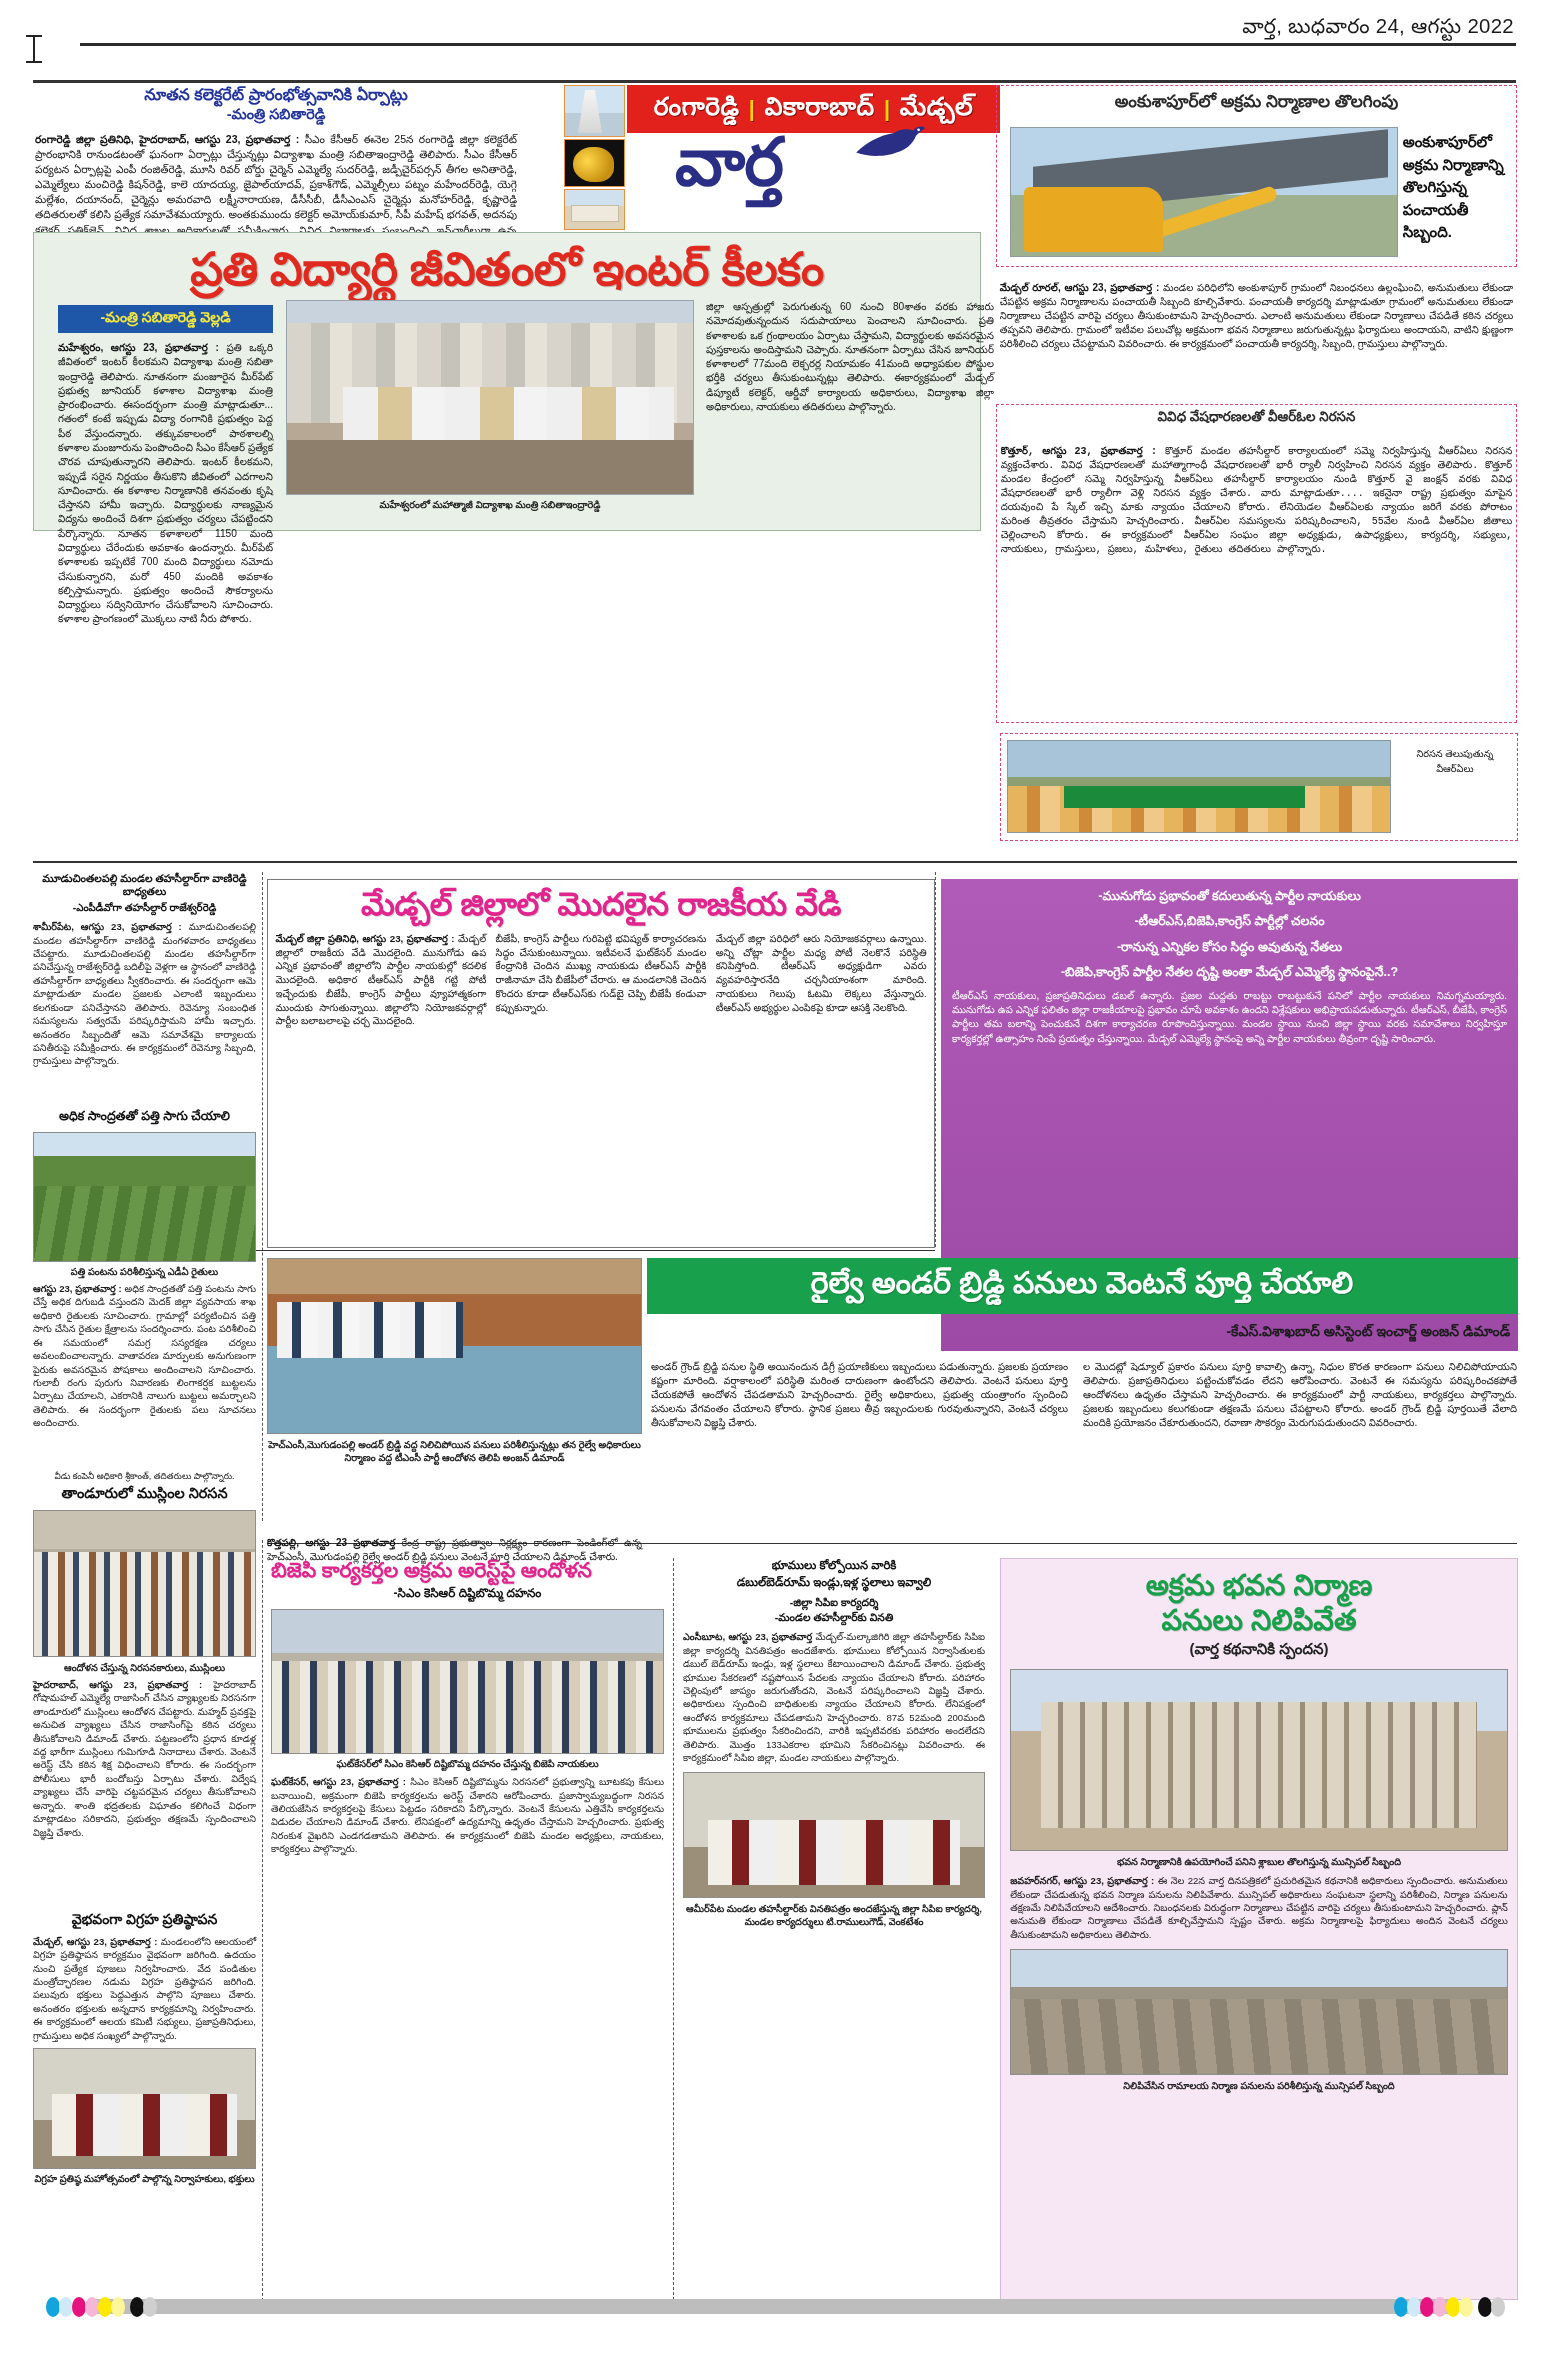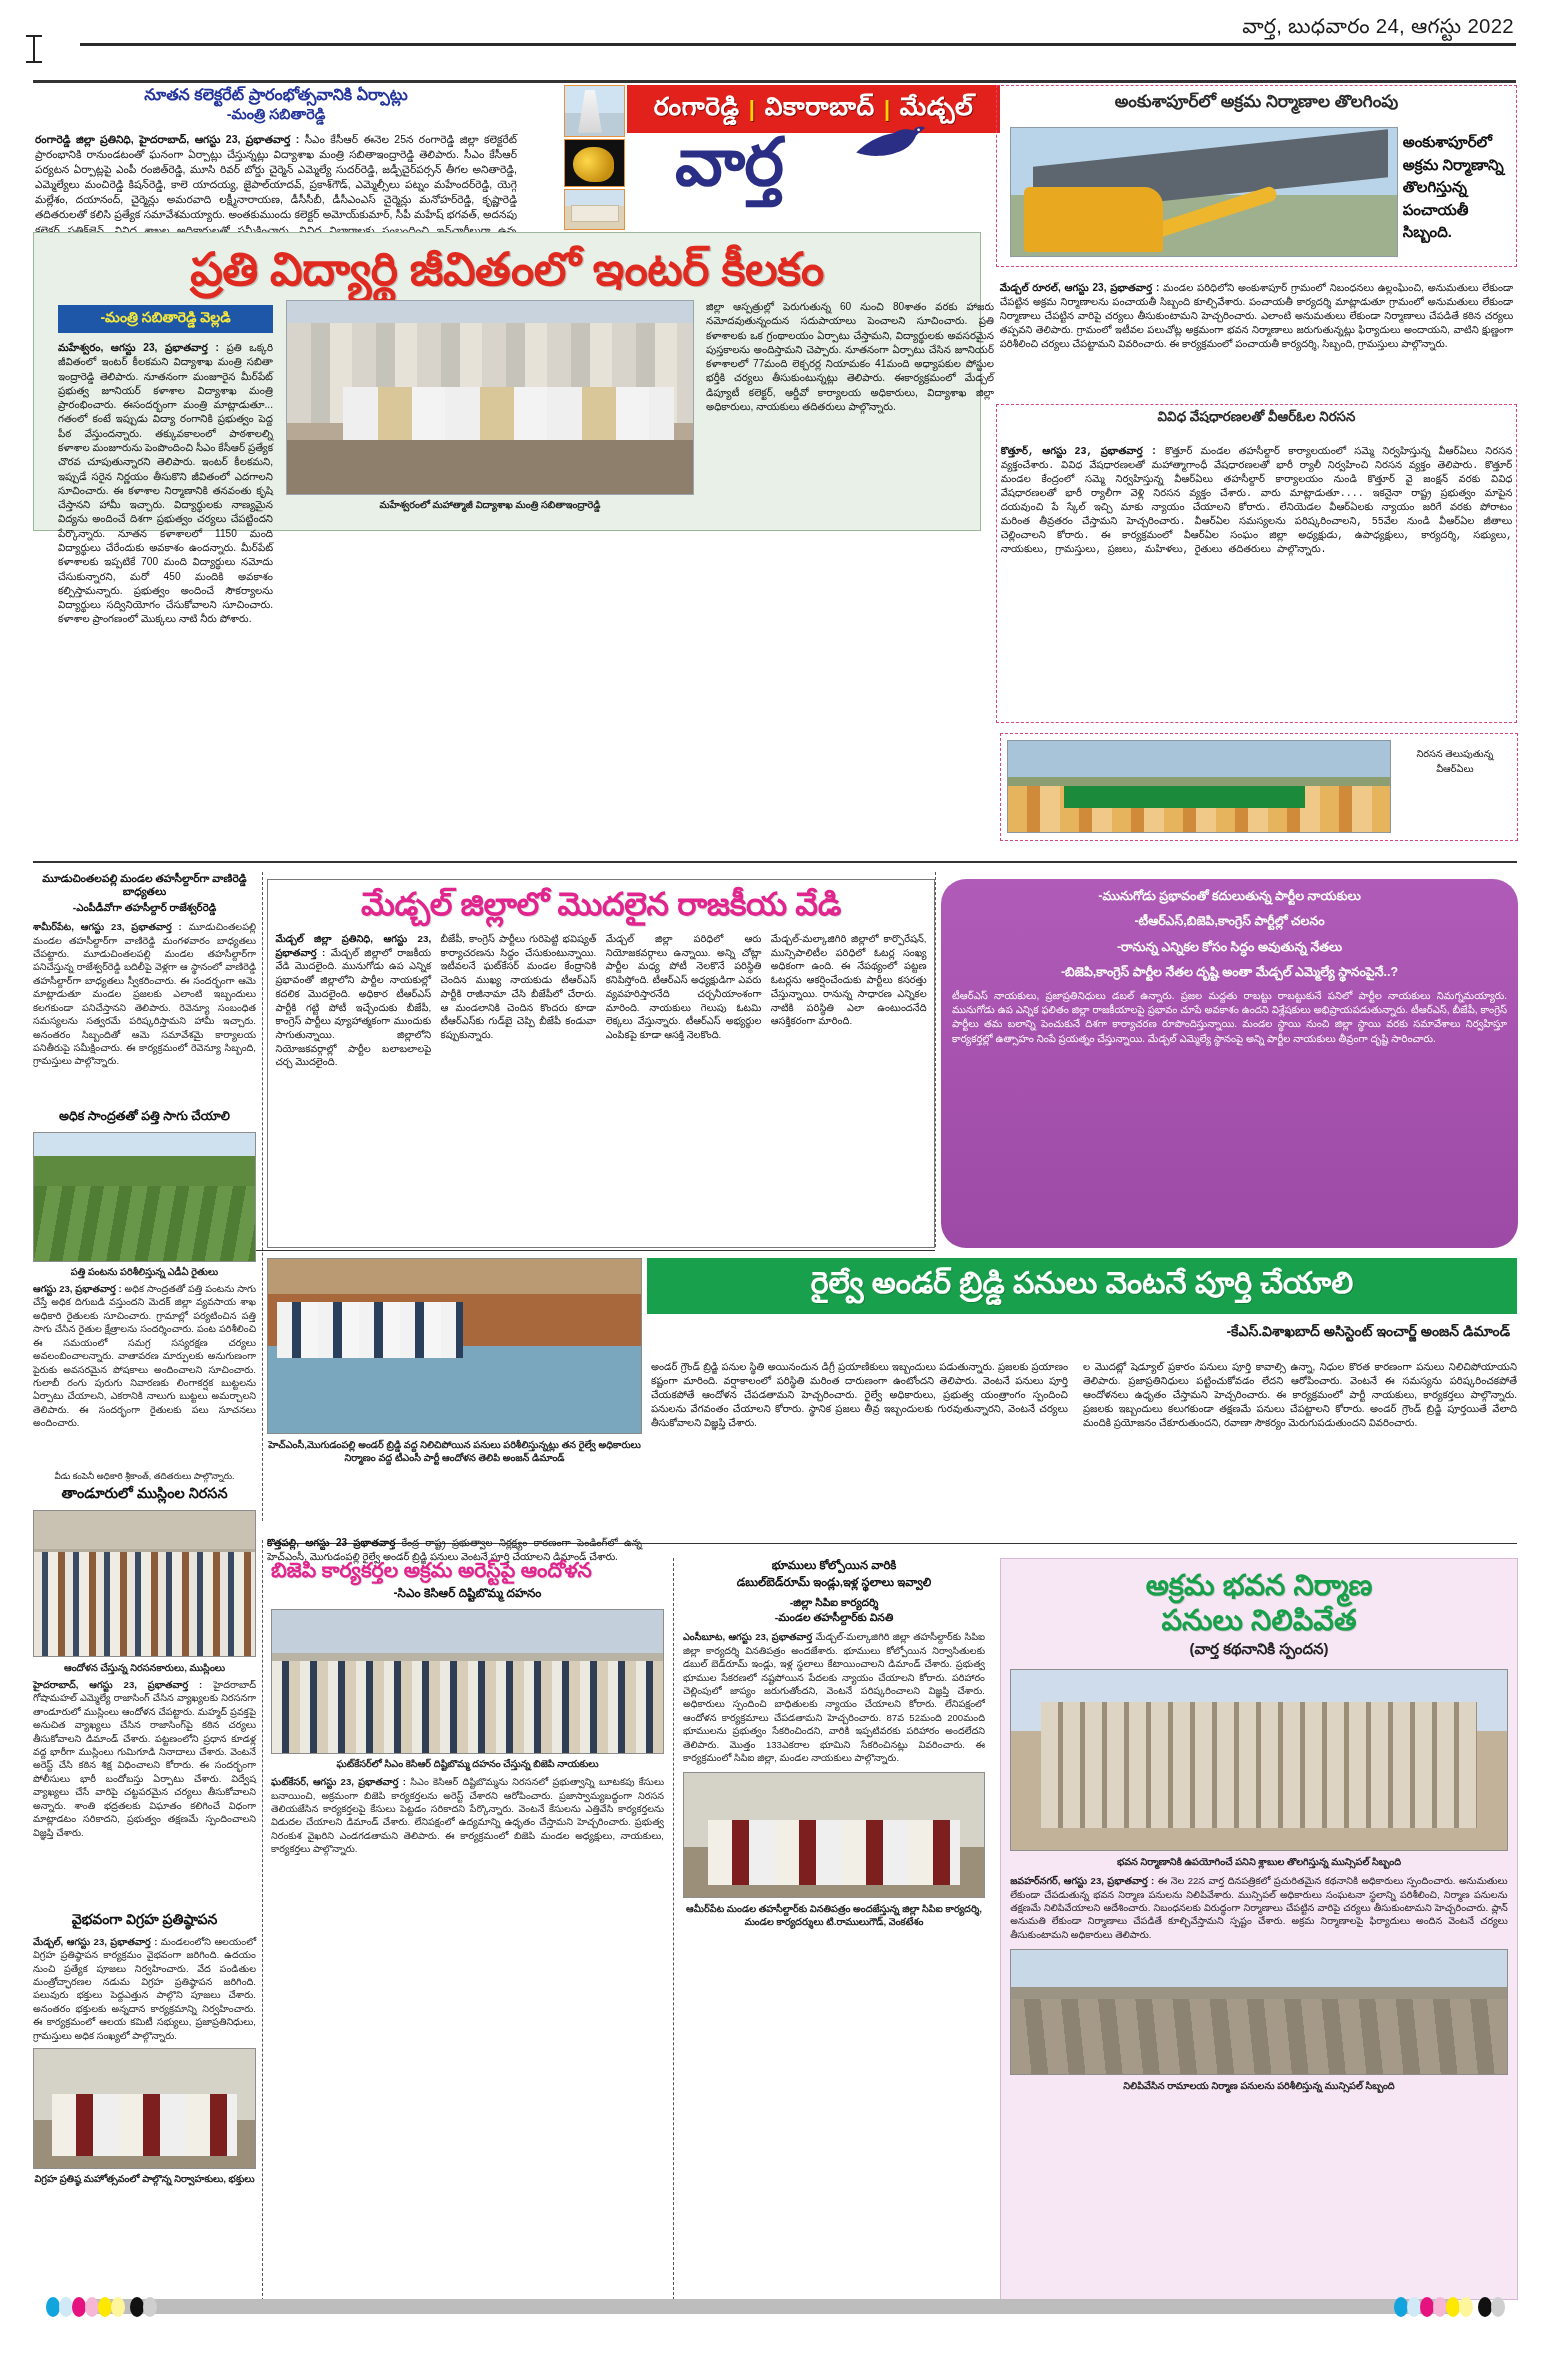--- a/index.html
+++ b/index.html
@@ -154,22 +154,22 @@
   }
   .med-head {
     text-align:center; color:#e2258e; font-size:32px; font-weight:bold;
     margin-top:5.6px; letter-spacing:-0.4px; text-shadow:0.9px 0.9px 0 rgba(0,0,0,0.15);
   }
   .med-cols { position:absolute; left:7.4px; right:7.4px; top:52px; bottom:5.6px; display:flex; gap:9.3px; }
   .med-cols > div { flex:1; font-size:9.8px; line-height:1.4; text-align:justify; }
 
   
   #purple {
-    position:absolute; left:941px; top:879px; width:577px; height:369px;
-    background:linear-gradient(#b05bb8,#9c4aa5); color:#fff; padding:9.3px 11px;border-radius:25px;
+    position:absolute; left:941px; top:879px; width:577px; height:472px;
+    background:linear-gradient(#b05bb8,#9c4aa5); color:#fff; padding:9.3px 11px;
   }
   #purple .pb { font-size:12.5px; font-weight:bold; line-height:1.35; text-align:center; margin-bottom:8.3px; }
   #purple .ptext { margin-top:5.6px; font-size:10px; line-height:1.42; text-align:justify; color:#fff; }
 
   
   #railway { position:absolute; left:267px; top:1258px; width:1250px; height:492px; }
   .rw-photo { position:absolute; left:0; top:0; width:375px; height:176px;
     background:linear-gradient(#b99a72 0 44%, #7aa7bd 44% 100%); border:0.9px solid #8a8a8a; overflow:hidden; }
   .rw-photo .bank { position:absolute; left:0; right:0; top:35px; height:52px; background:#a8683c; }
   .rw-photo .people { position:absolute; left:9.3px; top:43px; width:186px; height:56px;
@@ -364,21 +364,20 @@
 
   <div id="medchal">
     <div class="med-head">మేడ్చల్ జిల్లాలో మొదలైన రాజకీయ వేడి</div>
     <div class="med-cols">
       <div>
         <span class="byline">మేడ్చల్ జిల్లా ప్రతినిధి, ఆగస్టు 23, ప్రభాతవార్త :</span>
         <span>మేడ్చల్ జిల్లాలో రాజకీయ వేడి మొదలైంది. మునుగోడు ఉప ఎన్నిక ప్రభావంతో జిల్లాలోని పార్టీల నాయకుల్లో కదలిక మొదలైంది. అధికార టీఆర్ఎస్ పార్టీకి గట్టి పోటీ ఇచ్చేందుకు బీజేపీ, కాంగ్రెస్ పార్టీలు వ్యూహాత్మకంగా ముందుకు సాగుతున్నాయి. జిల్లాలోని నియోజకవర్గాల్లో పార్టీల బలాబలాలపై చర్చ మొదలైంది.</span>
       </div>
       <div>బీజేపీ, కాంగ్రెస్ పార్టీలు గురిపెట్టి భవిష్యత్ కార్యాచరణను సిద్ధం చేసుకుంటున్నాయి. ఇటీవలనే ఘట్‌కేసర్ మండల కేంద్రానికి చెందిన ముఖ్య నాయకుడు టీఆర్ఎస్ పార్టీకి రాజీనామా చేసి బీజేపీలో చేరారు. ఆ మండలానికి చెందిన కొందరు కూడా టీఆర్ఎస్‌కు గుడ్‌బై చెప్పి బీజేపీ కండువా కప్పుకున్నారు.</div>
       <div>మేడ్చల్ జిల్లా పరిధిలో ఆరు నియోజకవర్గాలు ఉన్నాయి. అన్ని చోట్లా పార్టీల మధ్య పోటీ నెలకొనే పరిస్థితి కనిపిస్తోంది. టీఆర్ఎస్ అధ్యక్షుడిగా ఎవరు వ్యవహరిస్తారనేది చర్చనీయాంశంగా మారింది. నాయకులు గెలుపు ఓటమి లెక్కలు వేస్తున్నారు. టీఆర్ఎస్ అభ్యర్థుల ఎంపికపై కూడా ఆసక్తి నెలకొంది.</div>
-      <div>మేడ్చల్-మల్కాజిగిరి జిల్లాలో కార్పొరేషన్, మున్సిపాలిటీల పరిధిలో ఓటర్ల సంఖ్య అధికంగా ఉంది. ఈ నేపథ్యంలో పట్టణ ఓటర్లను ఆకర్షించేందుకు పార్టీలు కసరత్తు చేస్తున్నాయి. రానున్న సాధారణ ఎన్నికల నాటికి పరిస్థితి ఎలా ఉంటుందనేది ఆసక్తికరంగా మారింది.</div>
     </div>
   </div>
 
   <div id="purple">
     <div class="pb">-మునుగోడు ప్రభావంతో కదులుతున్న పార్టీల నాయకులు</div>
     <div class="pb">-టీఆర్ఎస్,బిజెపి,కాంగ్రెస్ పార్టీల్లో చలనం</div>
     <div class="pb">-రానున్న ఎన్నికల కోసం సిద్ధం అవుతున్న నేతలు</div>
     <div class="pb">-బిజెపి,కాంగ్రెస్ పార్టీల నేతల దృష్టి అంతా మేడ్చల్ ఎమ్మెల్యే స్థానంపైనే..?</div>
     <div class="ptext">టీఆర్ఎస్ నాయకులు, ప్రజాప్రతినిధులు డబల్ ఉన్నారు. ప్రజల మద్దతు రాబట్టు రాబట్టుకునే పనిలో పార్టీల నాయకులు నిమగ్నమయ్యారు. మునుగోడు ఉప ఎన్నిక ఫలితం జిల్లా రాజకీయాలపై ప్రభావం చూపే అవకాశం ఉందని విశ్లేషకులు అభిప్రాయపడుతున్నారు. టీఆర్ఎస్, బీజేపీ, కాంగ్రెస్ పార్టీలు తమ బలాన్ని పెంచుకునే దిశగా కార్యాచరణ రూపొందిస్తున్నాయి. మండల స్థాయి నుంచి జిల్లా స్థాయి వరకు సమావేశాలు నిర్వహిస్తూ కార్యకర్తల్లో ఉత్సాహం నింపే ప్రయత్నం చేస్తున్నాయి. మేడ్చల్ ఎమ్మెల్యే స్థానంపై అన్ని పార్టీల నాయకులు తీవ్రంగా దృష్టి సారించారు.</div>
   </div>

